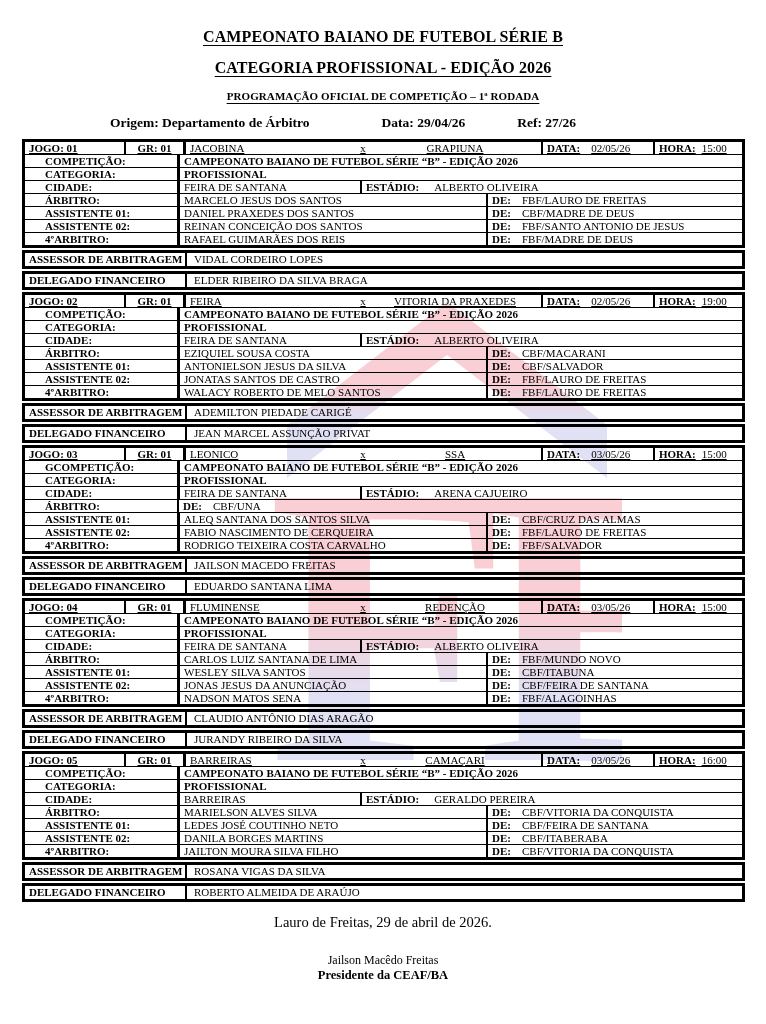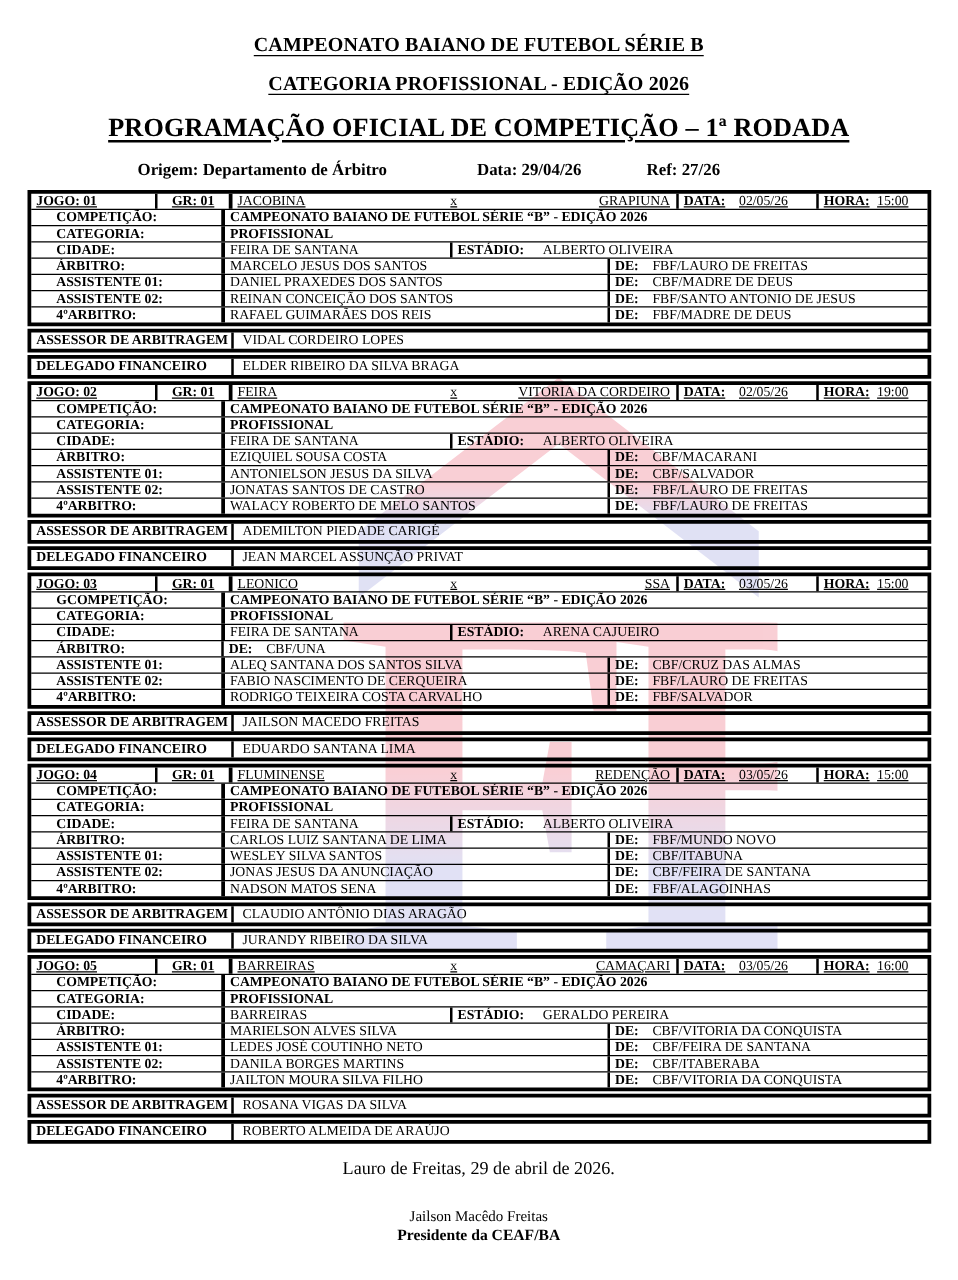--- a/index.html
+++ b/index.html
@@ -8,21 +8,21 @@
     font-family:"Liberation Serif", serif; color:#000; overflow:hidden;
   }
   
   .titles { position:relative; z-index:1; text-align:center; padding-top:28px; }
   .t1, .t2, .t3 {
     font-weight:bold; text-decoration:underline; text-underline-offset:3px;
     font-size:16px; letter-spacing:0.1px;
   }
   .t1 { margin-bottom:13px; }
   .t2 { margin-bottom:13px; }
-  .t3 { font-size:21px; }
+  .t3 { font-size:11px; }
   .origin-line {
     position:relative; z-index:1; display:flex; font-weight:bold; font-size:13.5px;
     margin-top:13px; white-space:nowrap;
   }
   .origin-line .o1 { margin-left:110px; }
   .origin-line .o2 { margin-left:72px; }
   .origin-line .o3 { margin-left:52px; }
 
   
   .watermark { position:absolute; left:272px; top:292px; z-index:0; pointer-events:none; }
@@ -40,21 +40,21 @@
   .b { font-weight:bold; }
   
   .v2 { border-left:2px solid #000; }
   .v3 { border-left:3px solid #000; }
   
   .c-jogo  { width:99px; }
   .c-gr    { width:59px; text-align:center; padding-left:0; }
   .c-teams { flex:1; display:flex; }
   .c-teams .home { flex:1; }
   .c-teams .vs   { width:22px; text-align:center; }
-  .c-teams .away { flex:1; text-align:right; padding-right:5px; }
+  .c-teams .away { flex:1; text-align:center; padding-right:5px; }
   .c-data { width:112px; display:flex; gap:11px; }
   .c-hora { width:89px; display:flex; gap:6px; }
   
   .c-label   { width:136px;margin-left:16px; }
   .c-rest    { flex:1; }
   .c-city    { width:183px; }
   .c-stadium { flex:1; display:flex; gap:15px;text-align:right; }
   .c-name    { width:309px; }
   .c-de      { flex:1; display:flex; gap:11px; }
   
@@ -196,21 +196,21 @@
 
   <div class="game">
     <div class="gtable">
 
       <div class="row">
         <div class="cell c-jogo b">JOGO: 02</div>
         <div class="cell c-gr b v2">GR: 01</div>
         <div class="cell c-teams v3">
           <span class="home">FEIRA</span>
           <span class="vs">x</span>
-          <span class="away">VITORIA DA CORDEIRO</span>
+          <span class="away">VITORIA DA PRAXEDES</span>
         </div>
         <div class="cell c-data v2">
           <span class="b">DATA:</span>
           <span>02/05/26</span>
         </div>
         <div class="cell c-hora v2">
           <span class="b">HORA:</span>
           <span>19:00</span>
         </div>
       </div>

